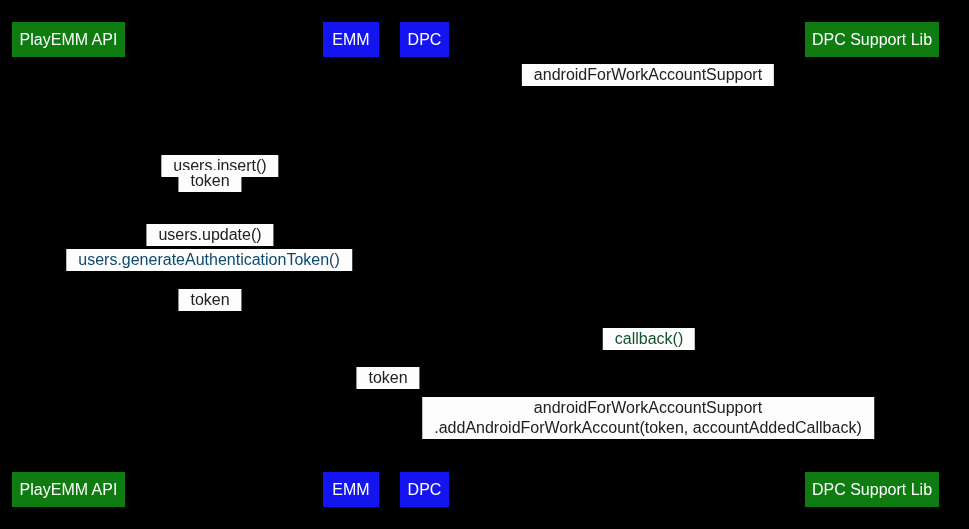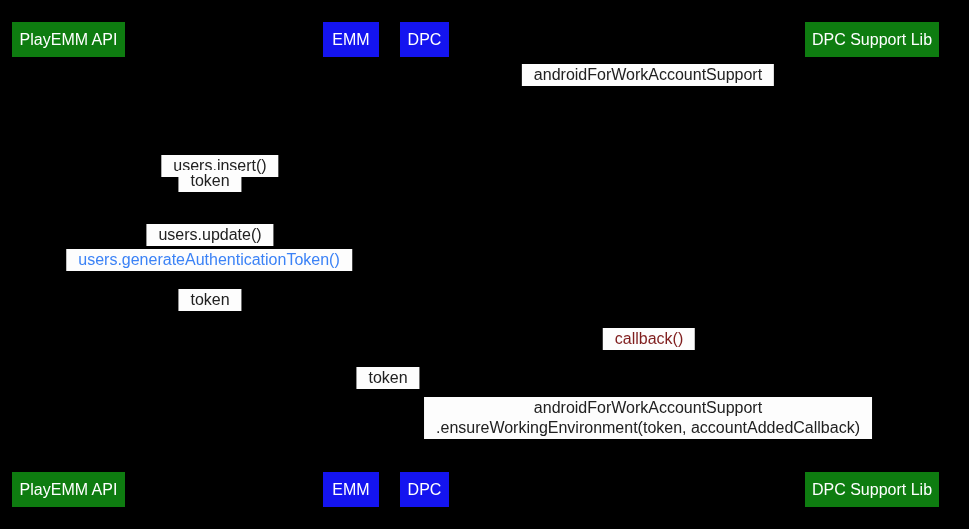--- a/index.html
+++ b/index.html
@@ -72,39 +72,39 @@
   </div>
 
   <div class="msg m-userid" style="background-color: rgb(253, 253, 253); color: rgb(33, 33, 33);">
     <span class="line">token</span>
   </div>
 
   <div class="msg m-update" style="background-color: rgb(253, 253, 253); color: rgb(33, 33, 33);">
     <span class="line">users.update()</span>
   </div>
 
-  <div class="msg m-gentoken" style="background-color: rgb(253, 253, 253); color: #3b82f6;">
+  <div class="msg m-gentoken" style="background-color: rgb(253, 253, 253); color: #0c4a6e;">
     <span class="line">users.generateAuthenticationToken()</span>
   </div>
 
   <div class="msg m-token1" style="background-color: rgb(253, 253, 253); color: rgb(33, 33, 33);">
     <span class="line">token</span>
   </div>
 
-  <div class="msg m-callback" style="background-color: rgb(253, 253, 253); color: #7f1d1d;">
+  <div class="msg m-callback" style="background-color: rgb(253, 253, 253); color: #14532d;">
     <span class="line">callback()</span>
   </div>
 
   <div class="msg m-token2" style="background-color: rgb(253, 253, 253); color: rgb(33, 33, 33);">
     <span class="line">token</span>
   </div>
 
   <div class="msg m-addafw" style="background-color: rgb(253, 253, 253); color: rgb(33, 33, 33);">
     <span class="line">androidForWorkAccountSupport</span>
-    <span class="line">.ensureWorkingEnvironment(token, accountAddedCallback)</span>
+    <span class="line">.addAndroidForWorkAccount(token, accountAddedCallback)</span>
   </div>
 
   <div class="participant p-playemm-bot" style="background-color: rgb(14, 124, 16); color: rgb(255, 255, 255);">PlayEMM API</div>
   <div class="participant p-emm-bot" style="background-color: rgb(20, 20, 240); color: rgb(255, 255, 255);">EMM</div>
   <div class="participant p-dpc-bot" style="background-color: rgb(20, 20, 240); color: rgb(255, 255, 255);">DPC</div>
   <div class="participant p-dpclib-bot" style="background-color: rgb(14, 124, 16); color: rgb(255, 255, 255);">DPC Support Lib</div>
 
 </div>
 
 </body></html>

